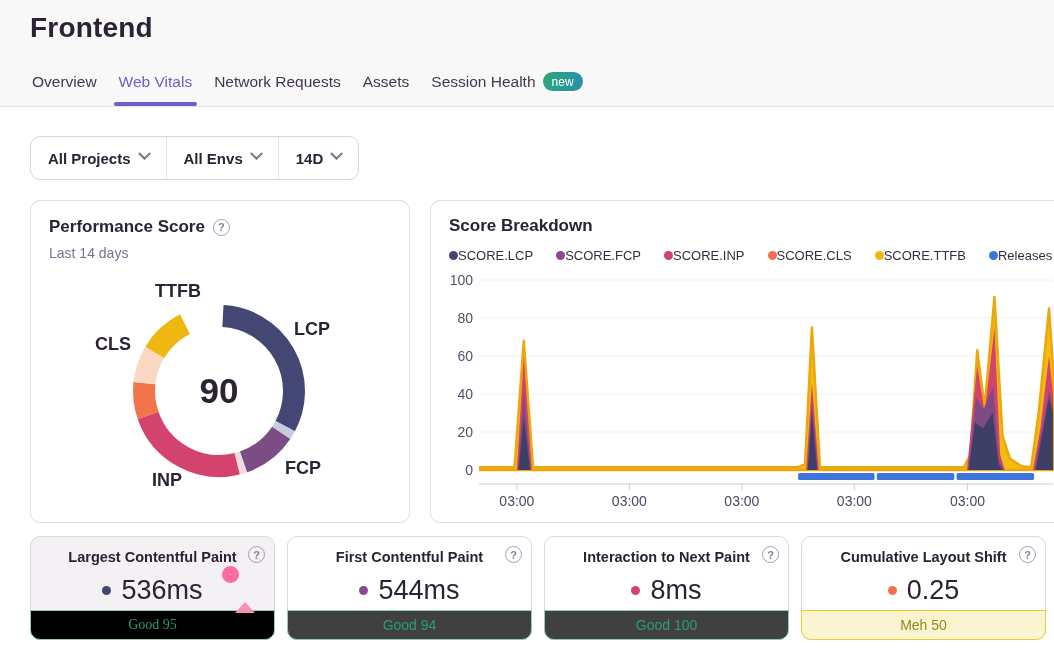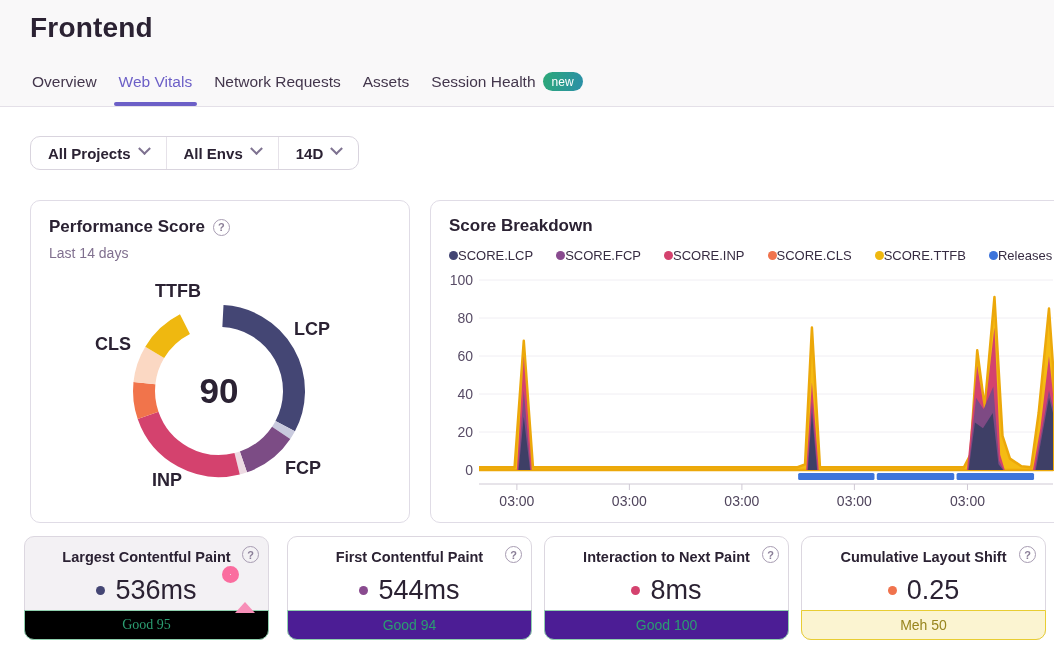--- a/index.html
+++ b/index.html
@@ -13,21 +13,21 @@
   .page-title { position:absolute; left:30px; top:12px; font-size:28px; font-weight:700; color:#2b2233; letter-spacing:.2px;text-align:right; }
   .tabs { position:absolute; left:30px; bottom:0; display:flex; gap:18px; align-items:flex-end; }
   .tab { position:relative; padding:0 2px 15px 2px; font-size:15.5px; color:#43364c; cursor:pointer; white-space:nowrap; display:flex; align-items:center; gap:7px; }
   .tab.active { color:#6c5fc7; }
   .tab.active::after { content:""; position:absolute; left:-3px; right:-3px; bottom:0; height:4px; background:#6c5fc7; border-radius:3px; }
   .badge-new { display:inline-block; padding:2.5px 9px; border-radius:11px; font-size:12px; color:#fff;
     background:linear-gradient(100deg,#2ca878 0%,#2b8fa8 100%); }
 
   
   .filter-row { position:absolute; left:30px; top:136px; display:flex; gap:22px; }
-  .filter-group { display:inline-flex; align-items:stretch; background:#fff; border:1px solid #d9d4de; border-radius:10px; height:34px;text-align:right; }
+  .filter-group { display:inline-flex; align-items:stretch; background:#fff; border:1px solid #d9d4de; border-radius:10px; height:44px;text-align:right; }
   .filter-seg { display:flex; align-items:center; gap:9px; padding:0 17px; font-size:15px; font-weight:700; color:#2b2233; cursor:pointer; }
   .filter-seg + .filter-seg { border-left:1px solid #e6e2e9; }
   .chev { width:9px; height:9px; border-right:2px solid #7e7290; border-bottom:2px solid #7e7290;
     transform:rotate(45deg) translate(-2px,-2px); margin-top:-3px; }
   .filter-val { font-weight:400; }
 
   
   .card { position:absolute; background:#fff; border:1px solid #e0dce6; border-radius:10px; }
   .card-title { font-size:17px; font-weight:700; color:#2b2233; display:flex; align-items:center; gap:8px; }
   .help-icon { width:17px; height:17px; border:1.5px solid #a79cb2; border-radius:50%; color:#8a7e97;
@@ -53,21 +53,21 @@
     border:1px solid #dcd7e0; border-radius:10px; display:flex; flex-direction:column; }
   .metric-card.selected { background:#f3f1f4; }
   .metric-head { display:flex; justify-content:center; align-items:flex-start; padding-top:12px; position:relative; }
   .metric-title { font-size:14.5px; font-weight:700; color:#2b2233; }
   .metric-help { position:absolute; right:9px; top:9px; }
   .metric-value { display:flex; align-items:center; justify-content:center; gap:10px; margin-top:5px; flex:1; }
   .metric-dot { width:9px; height:9px; border-radius:50%; }
   .metric-num { font-size:27px; color:#2b2233; }
   .metric-foot { margin:-1px; height:30px; display:flex; align-items:center; justify-content:center;
     font-size:14px; border:1px solid transparent; border-bottom-left-radius:10px; border-bottom-right-radius:10px; }
-  .foot-good { background:#4c1d95; border-color:#8fd0ae; color:#2b9d71; }
+  .foot-good { background:#404040; border-color:#8fd0ae; color:#2b9d71; }
   .selected .foot-good { background:#000000;font-family:Liberation Serif, serif; }
   .foot-meh { background:#fbf4d1; border-color:#e8cd33; color:#98851e; }
 
   
   .cursor-ring { position:absolute; left:222px; top:566px; width:17px; height:17px;
     border:8px solid #fa6d9f; border-radius:50%; }
   .cursor-tri { position:absolute; left:235px; top:602px; width:0; height:0;
     border-left:10px solid transparent; border-right:10px solid transparent; border-bottom:11px solid #f78fb8; }
 </style>
 </head>
@@ -197,21 +197,21 @@
         <text x="150.388" y="233" text-anchor="middle" font-size="14" fill="#4f445c">03:00</text>
         <line x1="262.892" y1="211" x2="262.892" y2="217" stroke="#cfc9d4" stroke-width="1"></line>
         <text x="262.892" y="233" text-anchor="middle" font-size="14" fill="#4f445c">03:00</text>
         <line x1="375.396" y1="211" x2="375.396" y2="217" stroke="#cfc9d4" stroke-width="1"></line>
         <text x="375.396" y="233" text-anchor="middle" font-size="14" fill="#4f445c">03:00</text>
         <line x1="488.474" y1="211" x2="488.474" y2="217" stroke="#cfc9d4" stroke-width="1"></line>
         <text x="488.474" y="233" text-anchor="middle" font-size="14" fill="#4f445c">03:00</text>
       </svg>
   </div>
 
-  <div class="metric-card selected" style="left:24px;">
+  <div class="metric-card selected" style="left:30px;">
     <div class="metric-head">
       <span class="metric-title">Largest Contentful Paint</span>
       <span class="help-icon metric-help">?</span>
     </div>
     <div class="metric-value">
       <span class="metric-dot" style="background-color: rgb(68, 70, 116);"></span>
       <span class="metric-num">536ms</span>
     </div>
     <div class="metric-foot foot-good">Good 95</div>
   </div>

